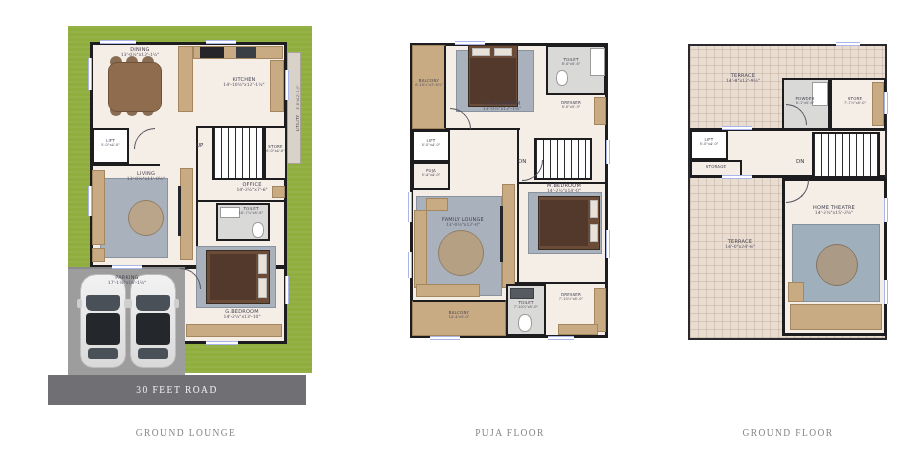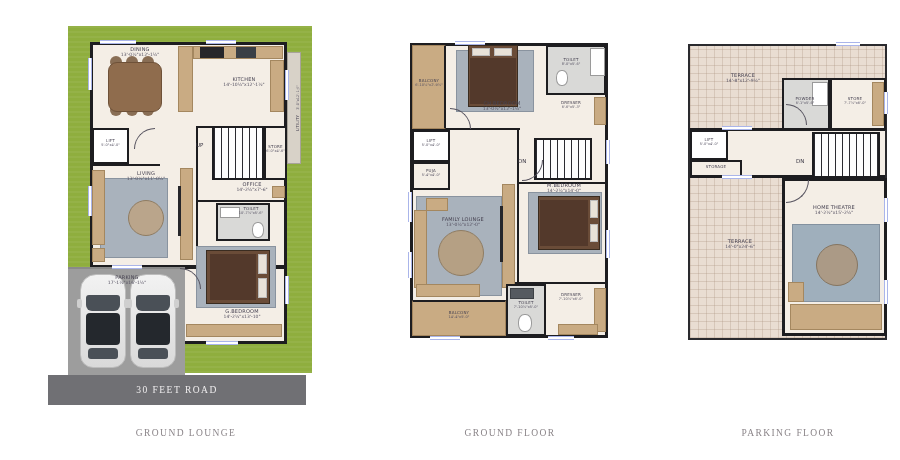--- a/index.html
+++ b/index.html
@@ -347,16 +347,16 @@
     <div class="abs winv" style="left:884px;top:280px;height:24px;z-index:4;"></div>
     <div class="abs winh" style="left:722px;top:126px;width:30px;z-index:4;"></div>
     <div class="abs winh" style="left:722px;top:175px;width:30px;z-index:4;"></div>
     <div class="abs winh" style="left:836px;top:42px;width:24px;z-index:4;"></div>
 
     <div class="abs arc" style="left:786px;top:104px;width:20px;height:20px;transform:rotate(90deg);z-index:4;"></div>
     <div class="abs arc" style="left:786px;top:180px;width:22px;height:22px;transform:rotate(180deg);z-index:4;"></div>
   </section>
 
   <div class="caption" style="left:116px;top:428px;">GROUND LOUNGE</div>
-  <div class="caption" style="left:440px;top:428px;">GROUND FLOOR</div>
-  <div class="caption" style="left:718px;top:428px;">PARKING FLOOR</div>
+  <div class="caption" style="left:440px;top:428px;">PUJA FLOOR</div>
+  <div class="caption" style="left:718px;top:428px;">GROUND FLOOR</div>
 
 </div>
 
 </body></html>

